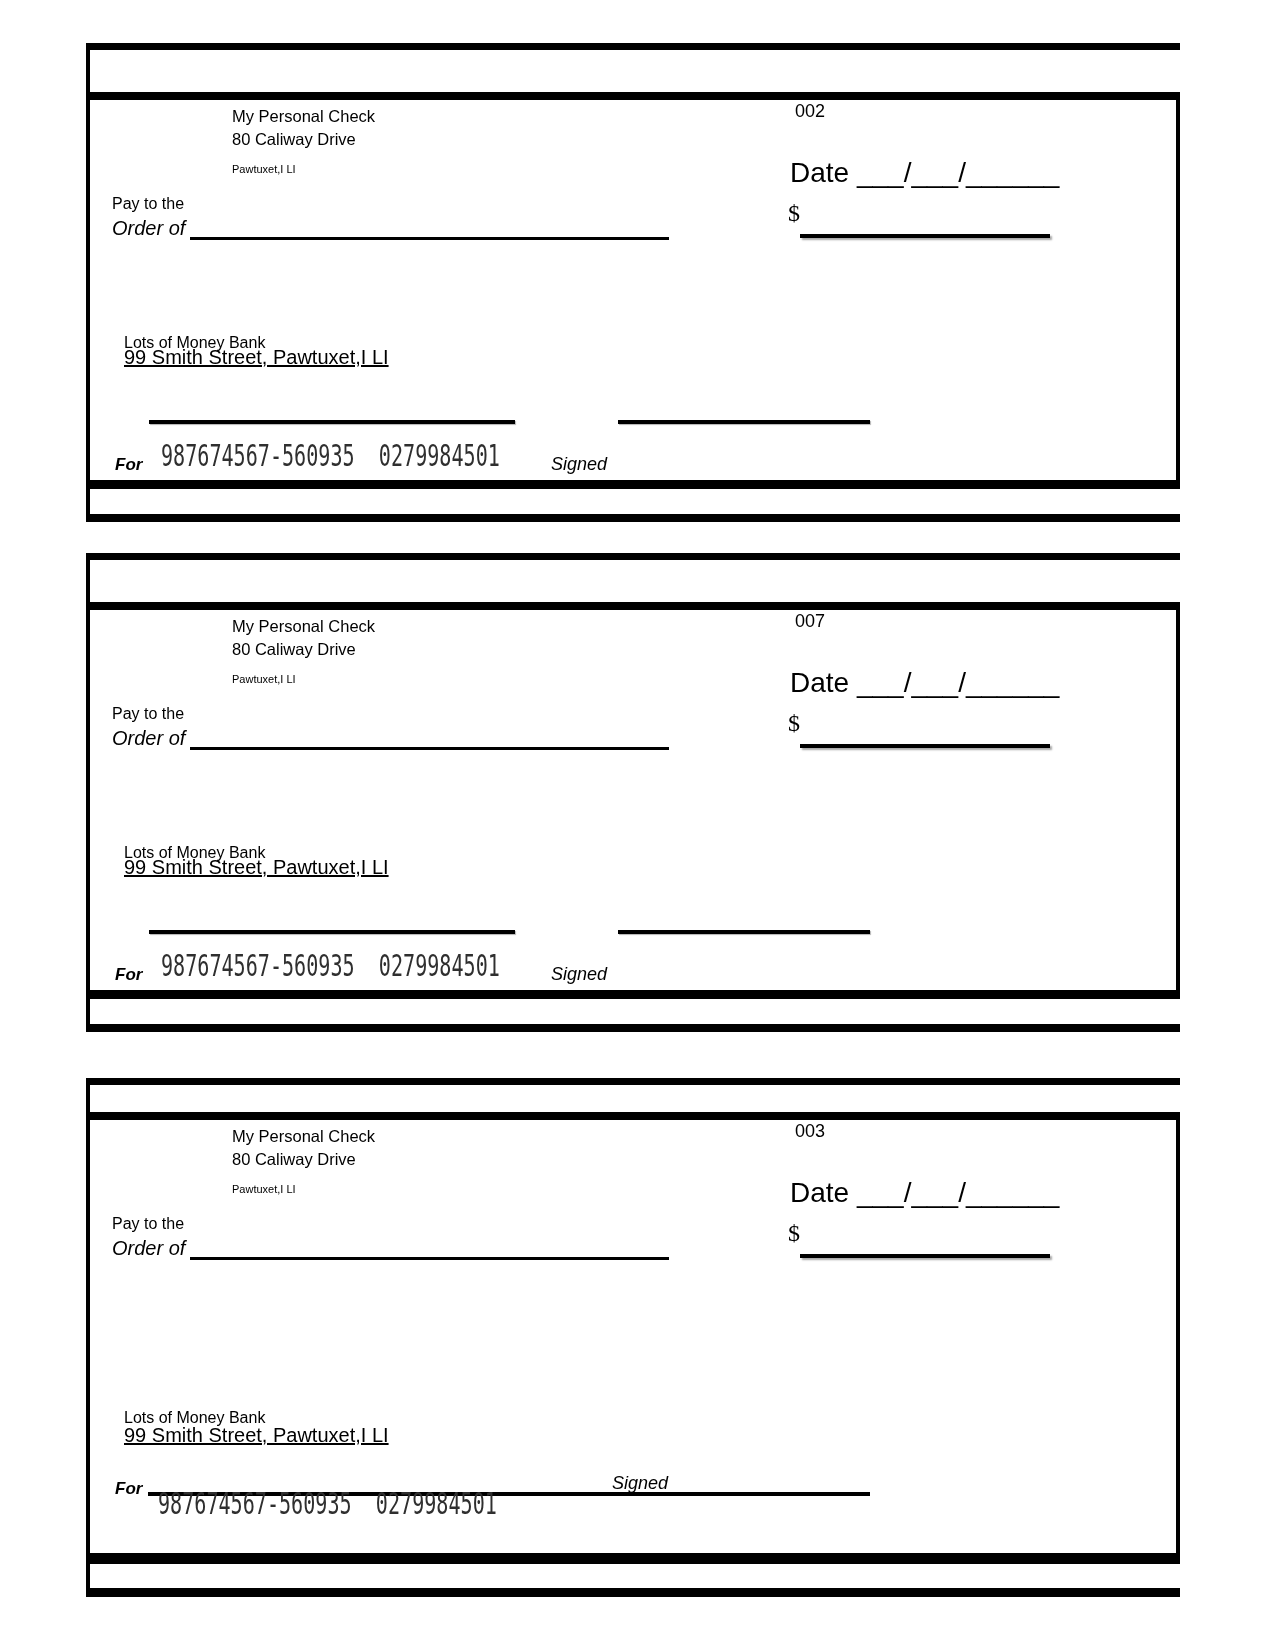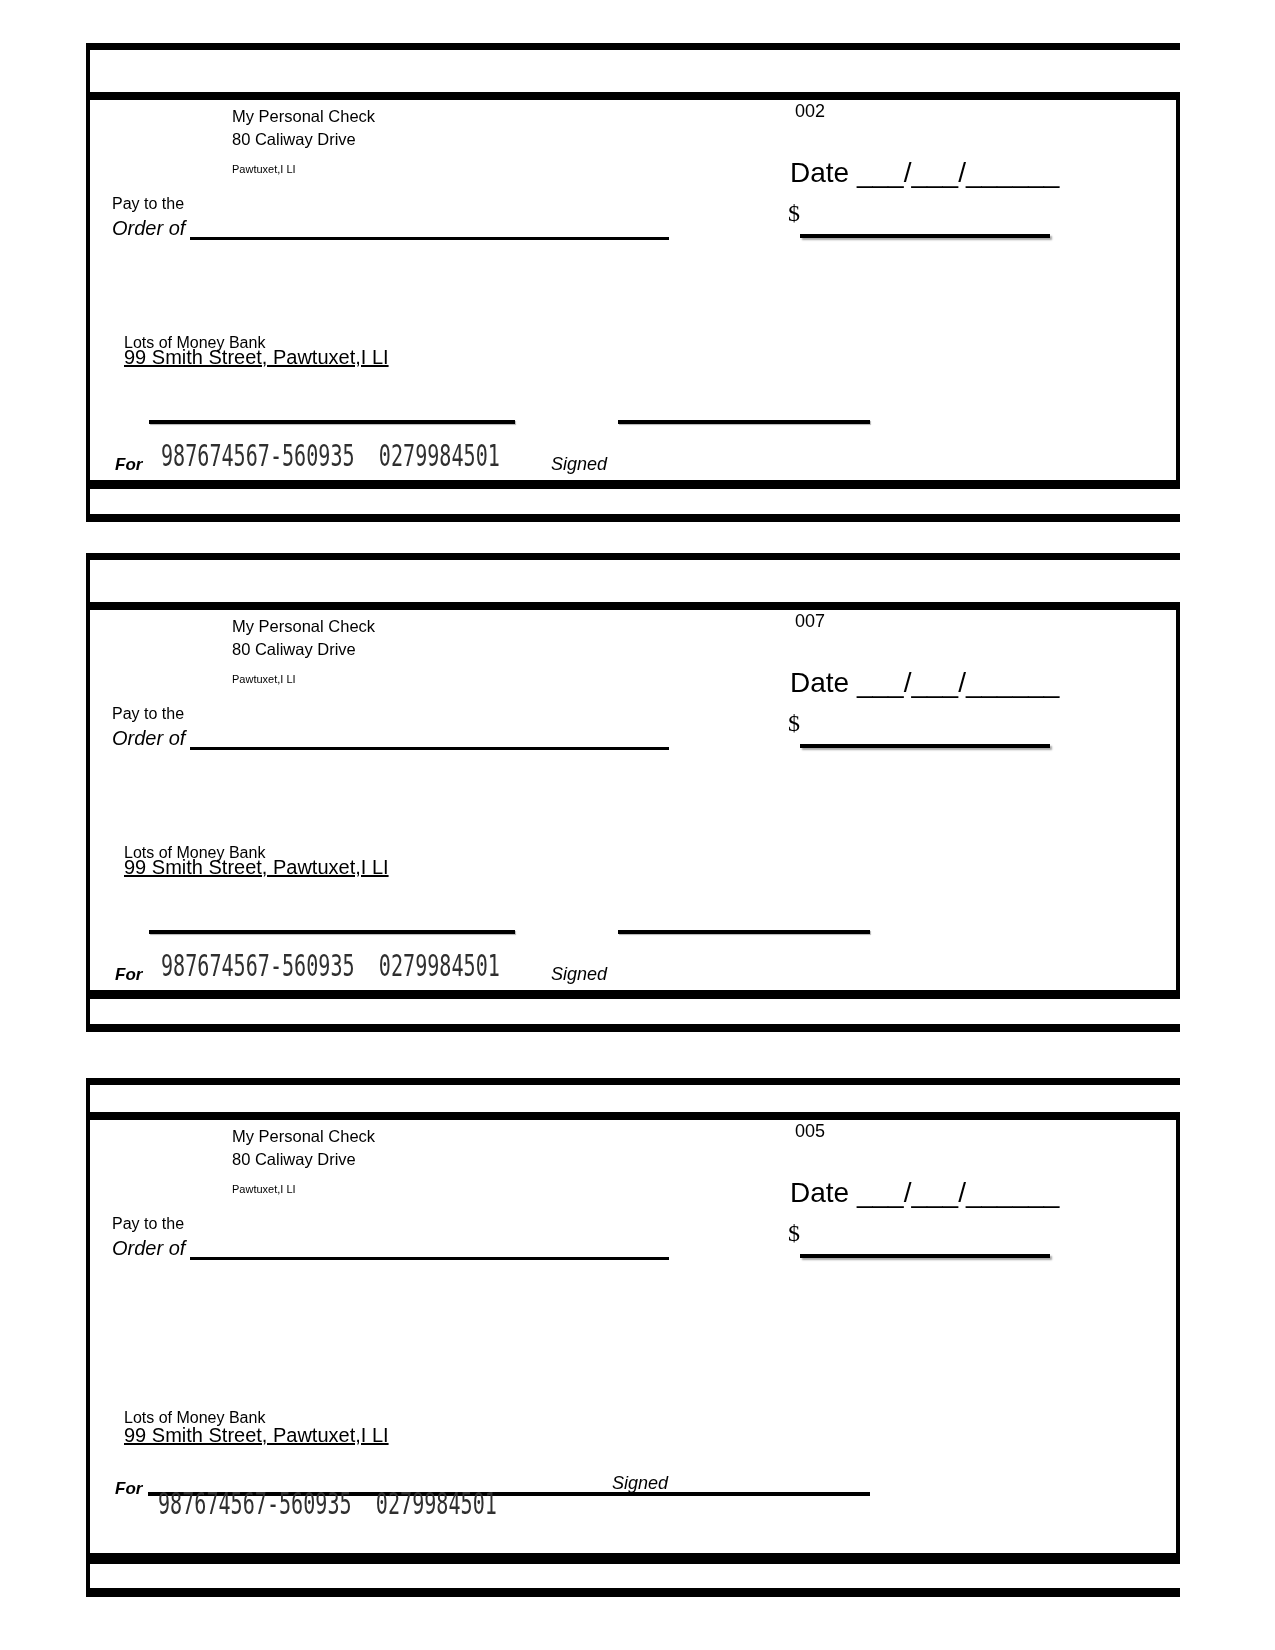--- a/index.html
+++ b/index.html
@@ -157,21 +157,21 @@
     <div class="band-top"></div>
     <div class="border-left"></div>
     <div class="border-right"></div>
     <div class="band-inner-top"></div>
     <div class="band-inner-bottom"></div>
     <div class="band-bottom"></div>
 
     <div class="payer-name">My Personal Check</div>
     <div class="payer-addr1">80 Caliway Drive</div>
     <div class="payer-addr2">Pawtuxet,I LI</div>
-    <div class="check-number">005</div>
+    <div class="check-number">003</div>
 
     <div class="date-row"><span>Date</span><span> ___/___/______</span></div>
 
     <div class="payto-1">Pay to the</div>
     <div class="payto-2">Order of</div>
     <div class="payee-line"></div>
 
     <div class="dollar-sign">$</div>
     <div class="amount-line"></div>
 

